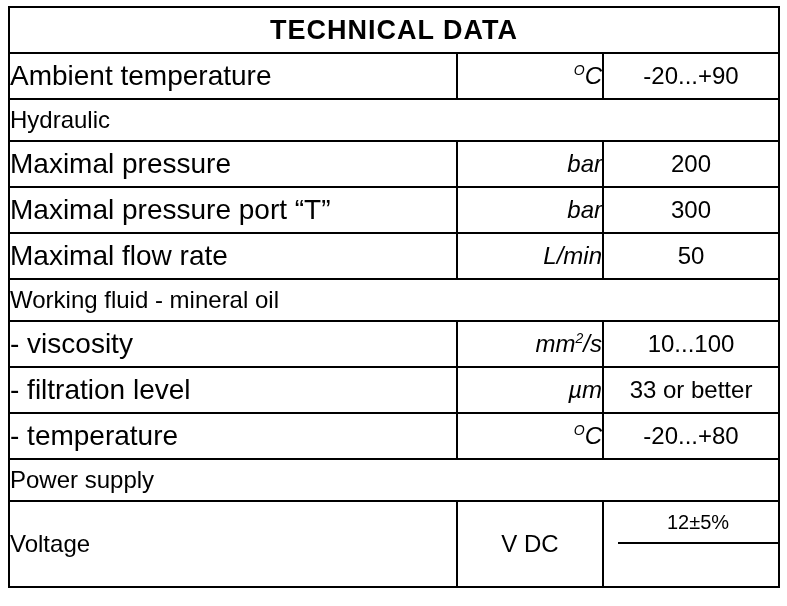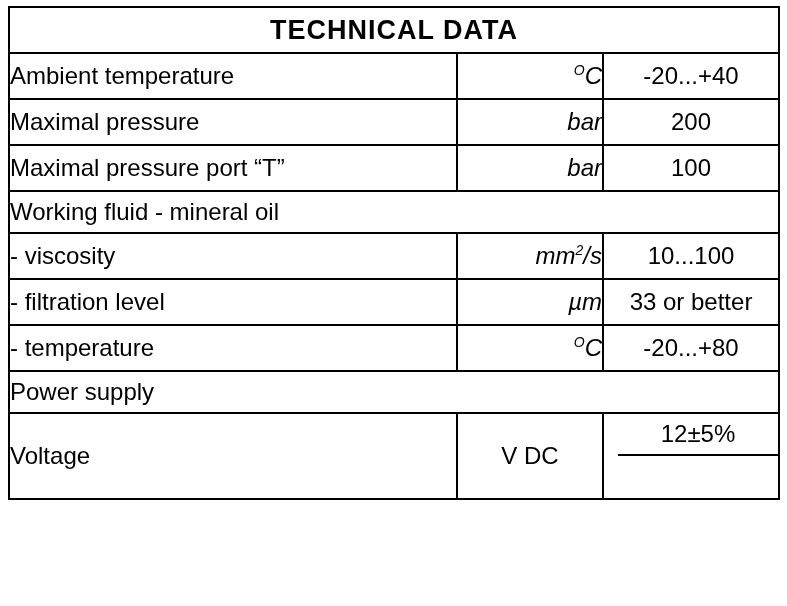--- a/index.html
+++ b/index.html
@@ -49,21 +49,21 @@
     height: 44px;
     background: #ffffff;
   }
   .section-cell {
     background: #d4d4d4;
     font-size: 24px;
     height: 40px;
     padding-left: 10px;
   }
   .name-cell {
-    font-size: 24px;
+    font-size: 28px;
     height: 44px;
     padding-left: 12px;
     text-align: left;
   }
   .unit-cell {
     font-size: 24px;
     font-style: italic;
     text-align: right;
   }
   .unit-cell.upright {
@@ -85,21 +85,21 @@
   .voltage-value-wrap {
     display: flex;
     flex-direction: column;
     height: 84px;
   }
   .voltage-value-top {
     flex: 0 0 42px;
     display: flex;
     align-items: center;
     justify-content: center;
-    font-size: 24px;
+    font-size: 20px;
     border-bottom: 2px solid #000000;
     box-sizing: border-box;
     margin-left: 14px;
   }
   .voltage-value-bottom {
     flex: 1 1 auto;
     display: flex;
     align-items: center;
     justify-content: center;
     font-size: 24px;
@@ -134,36 +134,44 @@
     <tbody>
 
       <tr>
         <td class="title-cell" colspan="3">TECHNICAL  DATA</td>
       </tr>
 
 
       <tr>
         <td class="name-cell">Ambient temperature</td>
         <td class="unit-cell"><span class="deg">O</span><i>C</i></td>
-        <td class="value-cell">-20...+40</td>
-      </tr>
-
+        <td class="value-cell">-20...+90</td>
+      </tr>
+
+      <tr>
+        <td class="section-cell" colspan="3">Hydraulic</td>
+      </tr>
 
       <tr>
         <td class="name-cell">Maximal pressure</td>
         <td class="unit-cell">bar</td>
         <td class="value-cell">200</td>
       </tr>
 
       <tr>
         <td class="name-cell">Maximal pressure port “T”</td>
         <td class="unit-cell">bar</td>
-        <td class="value-cell">100</td>
-      </tr>
-
+        <td class="value-cell">300</td>
+      </tr>
+
+      <tr>
+        <td class="name-cell">Maximal flow rate</td>
+        <td class="unit-cell">L/min</td>
+        <td class="value-cell">50</td>
+      </tr>
 
       <tr>
         <td class="section-cell" colspan="3">Working fluid - mineral oil</td>
       </tr>
 
       <tr>
         <td class="name-cell">-  viscosity</td>
         <td class="unit-cell"><i>mm<span class="sup">2</span>/s</i></td>
         <td class="value-cell">10...100</td>
       </tr>

